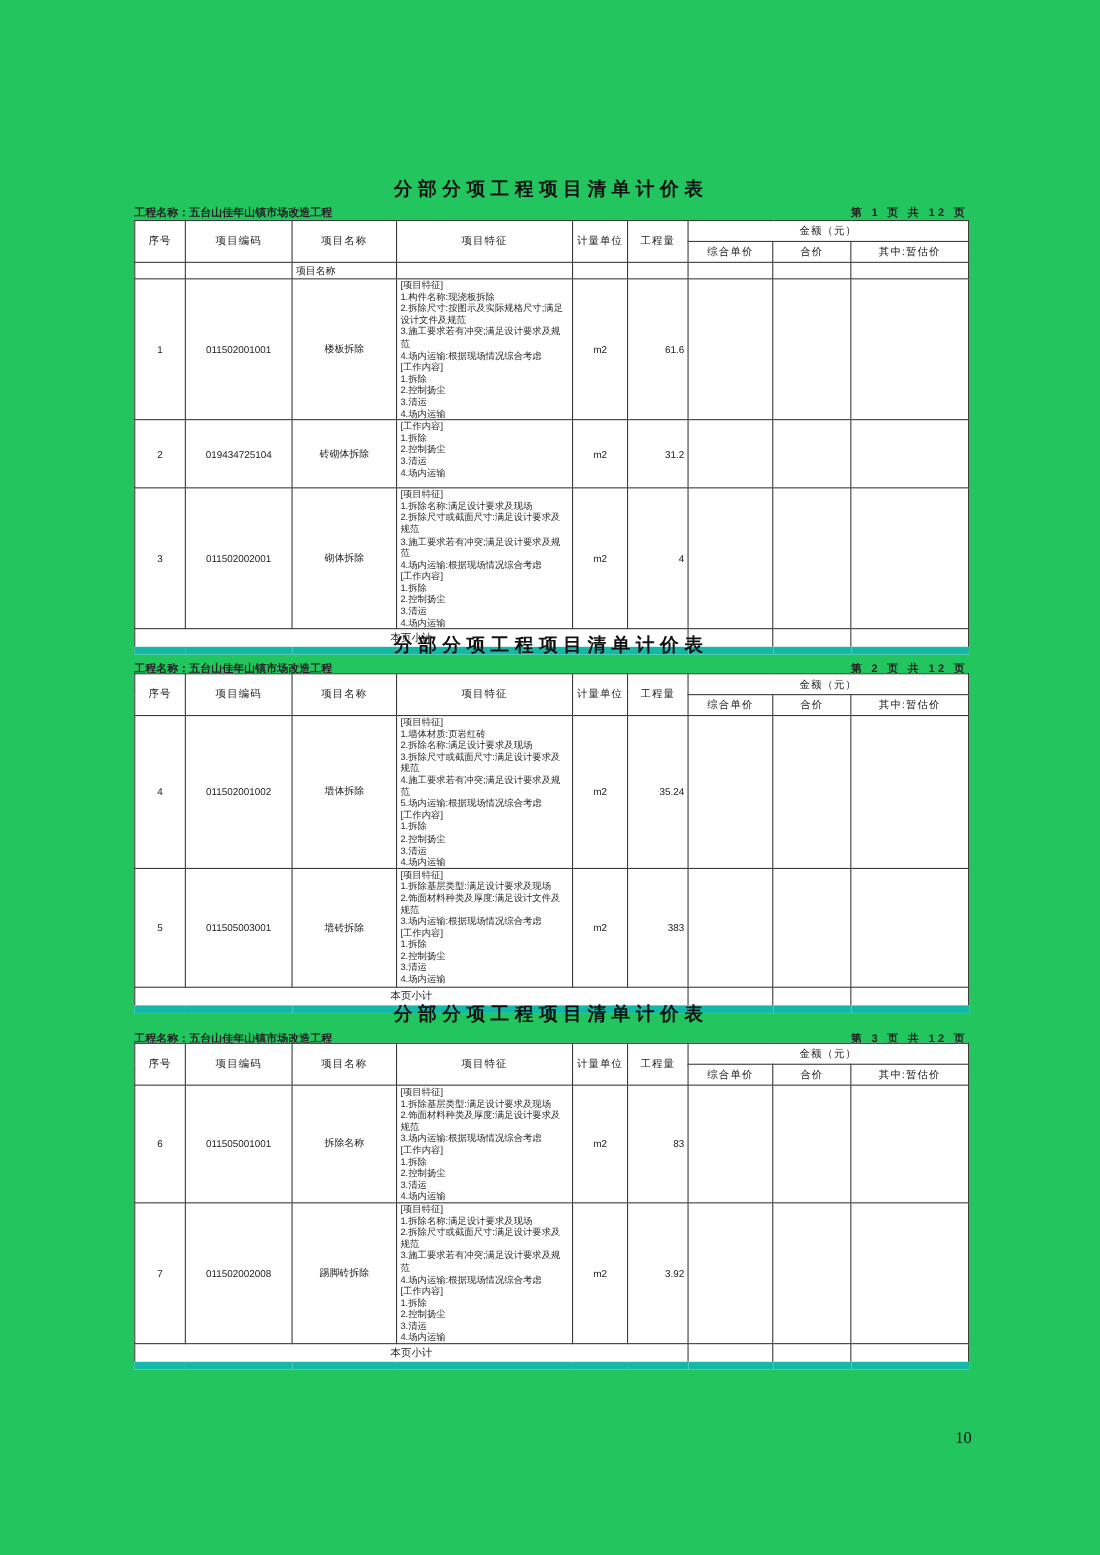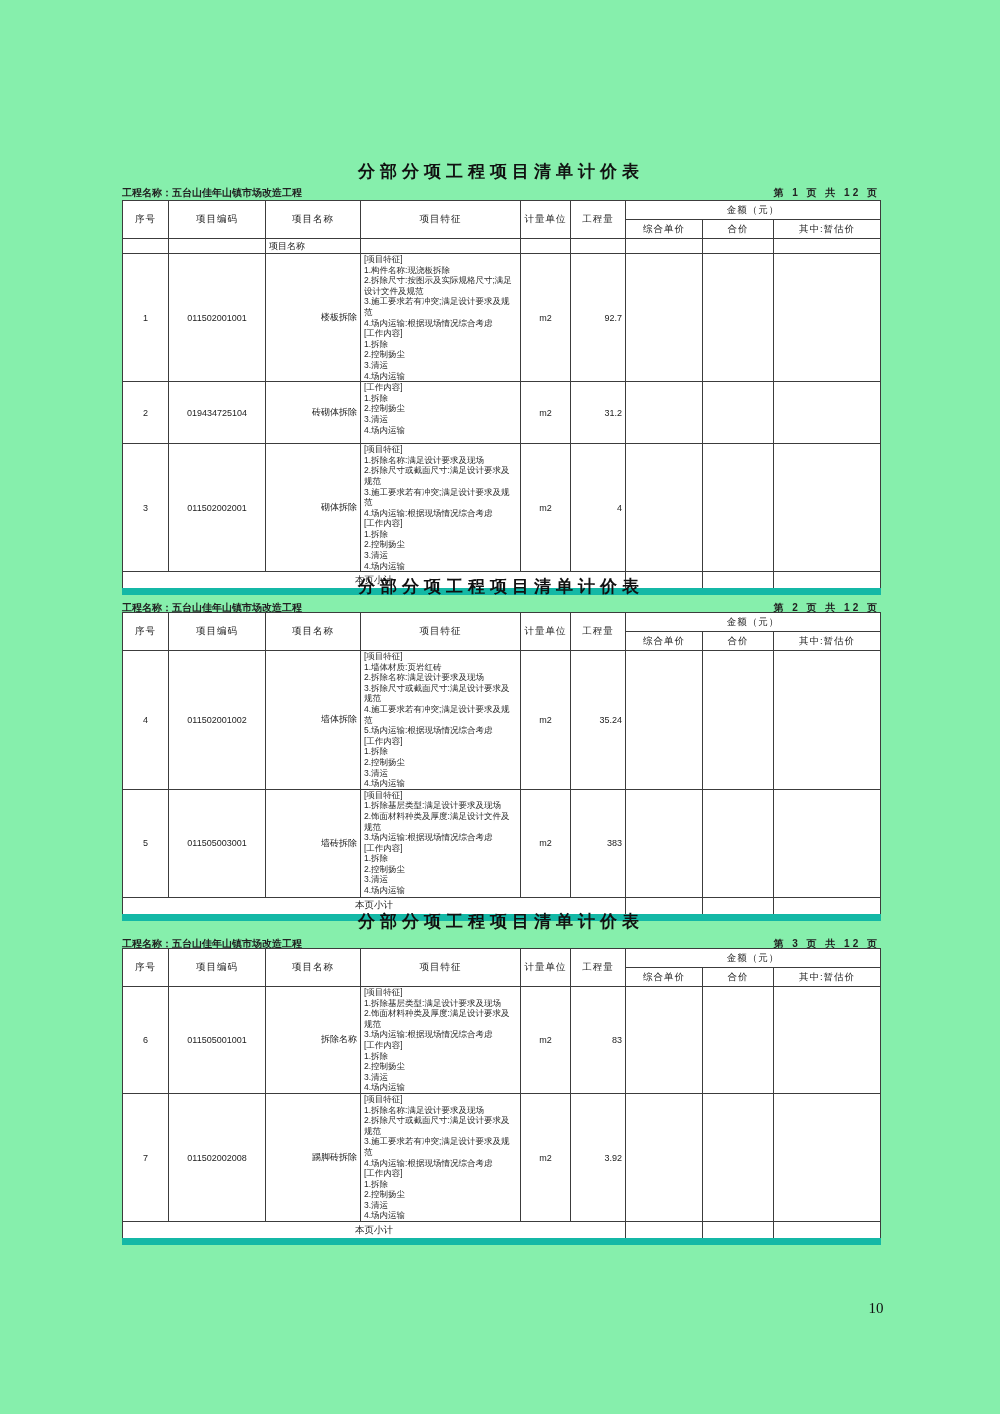--- a/index.html
+++ b/index.html
@@ -1,37 +1,37 @@
 <!DOCTYPE html>
 <html><head>
 <meta charset="utf-8">
 <style>
   html,body{margin:0;padding:0;background:#ffffff;}
   .page{
-    position:relative;width:1000px;height:1414px;background:#86efac;
+    position:relative;width:1000px;height:1414px;background:#22c55e;
     font-family:"Liberation Sans", sans-serif;color:#1c1c1c;overflow:hidden;
   }
   .sheet-title{
     position:absolute;left:122px;width:758px;text-align:center;
     font-size:17px;font-weight:bold;letter-spacing:5px;color:#111;
   }
   .meta{
     position:absolute;left:122px;width:758px;display:flex;
     justify-content:space-between;font-size:10px;font-weight:bold;color:#222;
   }
   .meta .pageinfo{letter-spacing:3px;text-align:right;}
   .bq{position:absolute;left:122px;}
   table.bq-table{border-collapse:collapse;table-layout:fixed;width:758px;background:#fff;}
   table.bq-table th, table.bq-table td{
     border:1px solid #3c3c3c;padding:0 3px;overflow:hidden;
     font-weight:normal;font-size:9px;color:#222;
   }
   table.bq-table thead th{height:18px;font-size:9.5px;letter-spacing:1px;}
   td.c-no, td.c-code, td.c-unit{text-align:center;vertical-align:middle;}
-  td.c-name{text-align:right;vertical-align:middle;font-size:9px;}
+  td.c-name{text-align:center;vertical-align:middle;font-size:9px;}
   td.c-feat{vertical-align:top;padding:2px 3px;}
   td.c-qty{text-align:right;vertical-align:middle;padding-right:5px;}
   td.c-amt{vertical-align:middle;}
   .feat-line{font-size:8.5px;line-height:10.6px;text-align:left;color:#2a2a2a;}
   tr.section-row td{height:14px;font-size:9px;}
   tr.subtotal-row td{height:16px;text-align:center;font-size:9.5px;border-bottom:7px solid #14b8a6;}
   .footer-num{
     position:absolute;left:856px;top:1300px;width:40px;text-align:center;
     font-family:"Liberation Serif", serif;font-size:15px;color:#111;
   }
@@ -97,21 +97,21 @@
               <div class="feat-line">2.拆除尺寸:按图示及实际规格尺寸;满足设计文件及规范</div>
               <div class="feat-line">3.施工要求若有冲突;满足设计要求及规范</div>
               <div class="feat-line">4.场内运输:根据现场情况综合考虑</div>
               <div class="feat-line">[工作内容]</div>
               <div class="feat-line">1.拆除</div>
               <div class="feat-line">2.控制扬尘</div>
               <div class="feat-line">3.清运</div>
               <div class="feat-line">4.场内运输</div>
             </td>
             <td class="c-unit">m2</td>
-            <td class="c-qty">92.7</td>
+            <td class="c-qty">61.6</td>
             <td class="c-amt"></td>
             <td class="c-amt"></td>
             <td class="c-amt"></td>
           </tr>
           <tr style="height: 62px;">
             <td class="c-no">2</td>
             <td class="c-code">019434725104</td>
             <td class="c-name">砖砌体拆除</td>
             <td class="c-feat">
               <div class="feat-line">[工作内容]</div>

